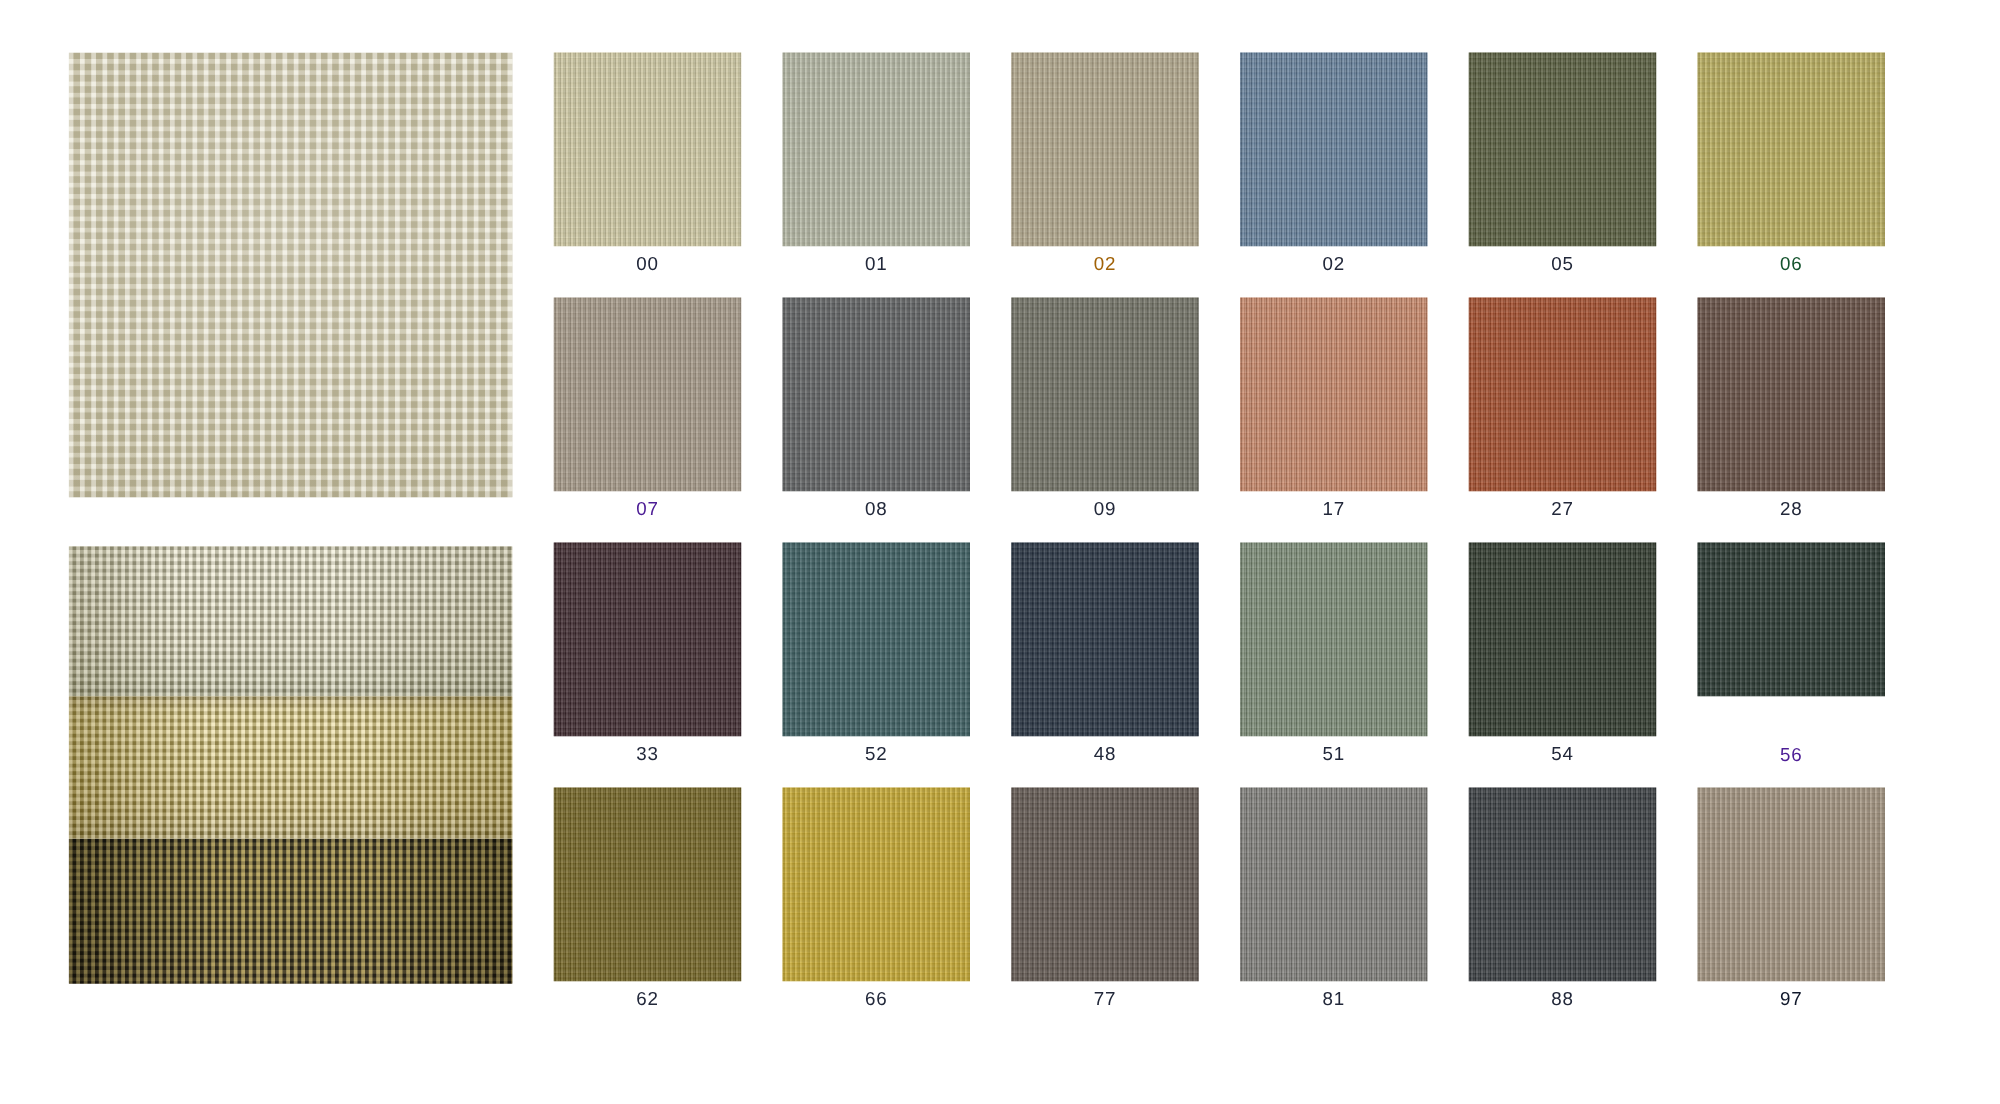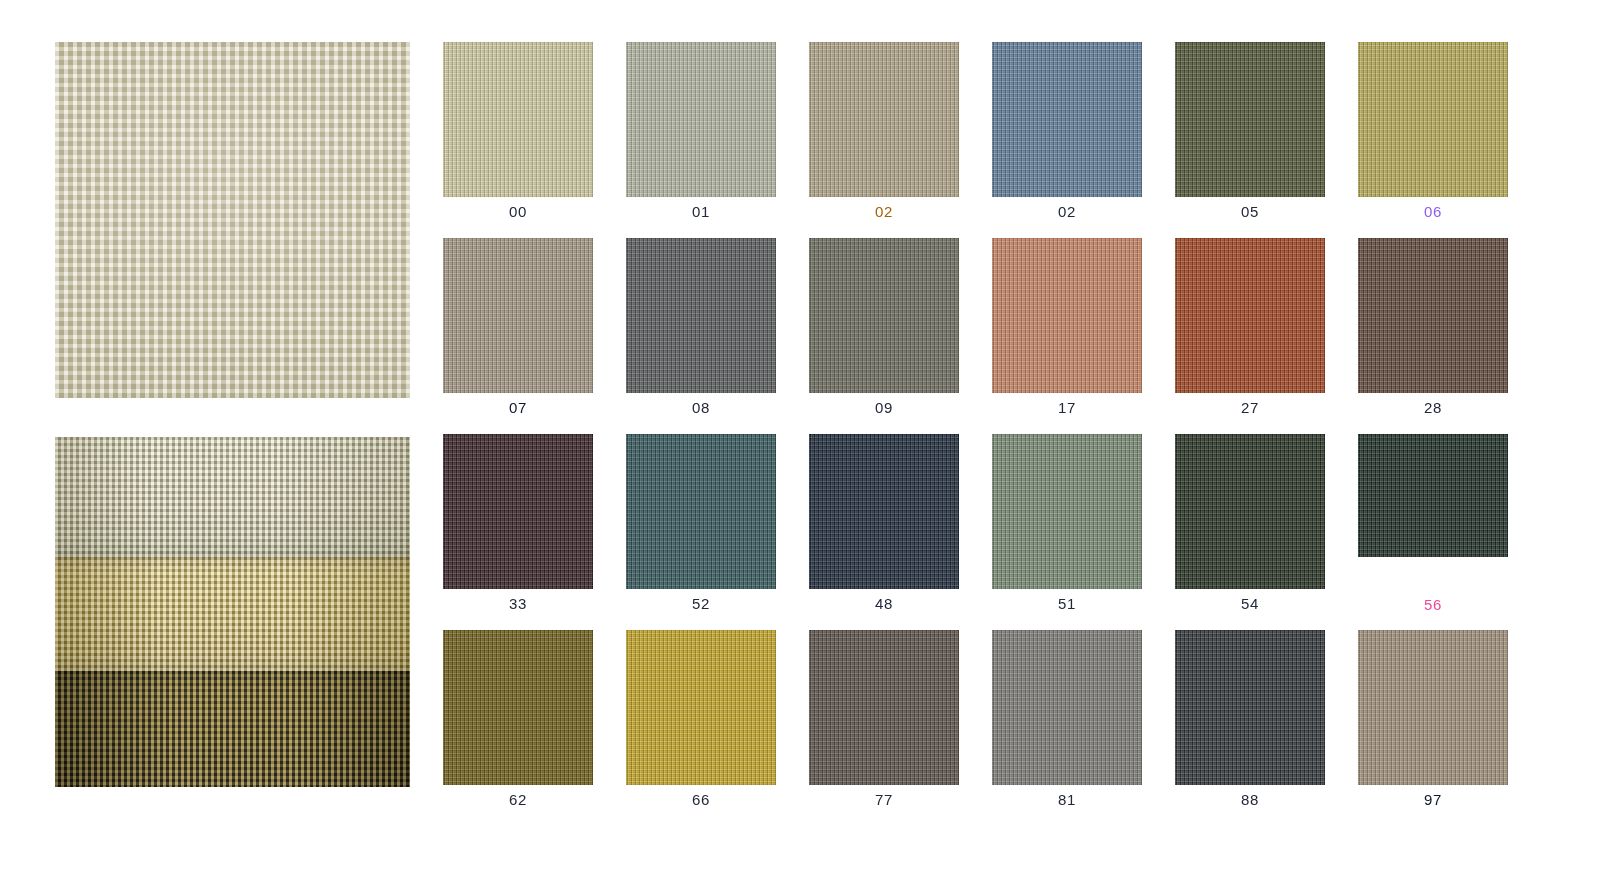--- a/index.html
+++ b/index.html
@@ -215,25 +215,25 @@
       <div class="cell">
         <div class="chip weave" style="--c: #5f7d9c;"></div>
         <div class="chip-label" style="color: rgb(34, 40, 58);">02</div>
       </div>
       <div class="cell">
         <div class="chip weave" style="--c: #4e5430;"></div>
         <div class="chip-label" style="color: rgb(34, 40, 58);">05</div>
       </div>
       <div class="cell">
         <div class="chip weave" style="--c: #bdb054;"></div>
-        <div class="chip-label" style="color: #8b5cf6;">06</div>
+        <div class="chip-label" style="color: #14532d;">06</div>
       </div>
       <div class="cell">
         <div class="chip weave" style="--c: #a89985;"></div>
-        <div class="chip-label" style="color: #0f172a;">07</div>
+        <div class="chip-label" style="color: #4c1d95;">07</div>
       </div>
       <div class="cell">
         <div class="chip weave" style="--c: #56585a;"></div>
         <div class="chip-label" style="color: rgb(34, 40, 58);">08</div>
       </div>
       <div class="cell">
         <div class="chip weave" style="--c: #6a6a5c;"></div>
         <div class="chip-label" style="color: rgb(34, 40, 58); text-align: right;">09</div>
       </div>
       <div class="cell">
@@ -263,21 +263,21 @@
       <div class="cell">
         <div class="chip weave" style="--c: #788a72;"></div>
         <div class="chip-label" style="color: rgb(34, 40, 58);">51</div>
       </div>
       <div class="cell">
         <div class="chip weave" style="--c: #202b1c;"></div>
         <div class="chip-label" style="color: rgb(34, 40, 58);">54</div>
       </div>
       <div class="cell">
         <div class="chip weave" style="--c: #16271f;"></div>
-        <div class="chip-label" style="color: #ec4899; margin-top: 40px;">56</div>
+        <div class="chip-label" style="color: #4c1d95; margin-top: 40px;">56</div>
       </div>
       <div class="cell">
         <div class="chip weave" style="--c: #6d5c12;"></div>
         <div class="chip-label" style="color: rgb(34, 40, 58);">62</div>
       </div>
       <div class="cell">
         <div class="chip weave" style="--c: #cbaa22;"></div>
         <div class="chip-label" style="color: rgb(34, 40, 58);">66</div>
       </div>
       <div class="cell">

